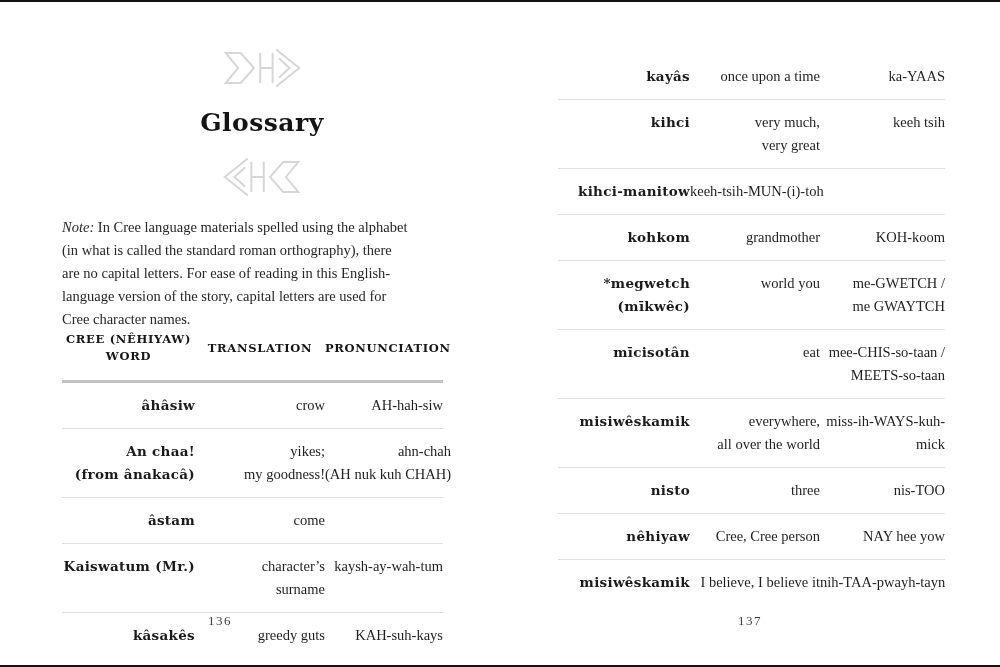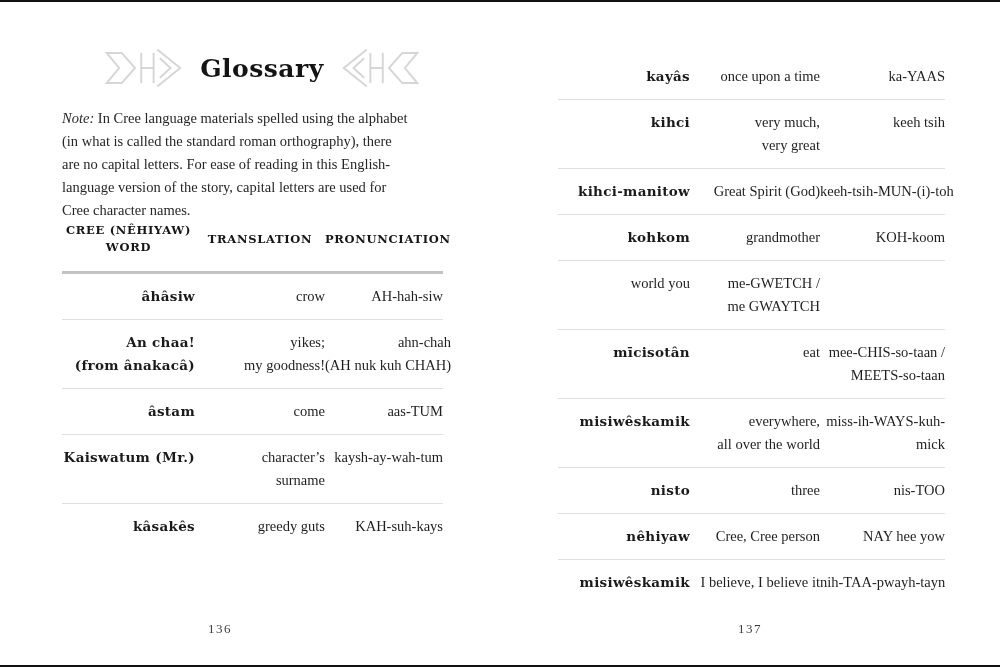--- a/index.html
+++ b/index.html
@@ -10,21 +10,21 @@
   body{font-family:"Liberation Serif", serif;color:var(--text);}
   .spread{
     width:1000px;height:667px;display:flex;position:relative;
     border-top:2px solid #111;border-bottom:2px solid #111;
   }
   .page{width:500px;height:663px;position:relative;}
   .page-left{padding-left:62px;}
   .page-right{padding-left:58px;}
 
   
-  .title-block{margin-top:44px;width:400px;display:flex;align-items:center;justify-content:center;gap:18px;}
+  .title-block{margin-top:44px;width:400px;display:flex;align-items:center;justify-content:center;gap:18px;flex-direction:column;}
   .book-title{
     font-family:"DejaVu Serif", serif;font-weight:bold;font-size:25px;letter-spacing:.5px;color:#141414;
   }
   .ornament{color:var(--ornament);display:block;}
   .ornament.flip{transform:scaleX(-1);}
 
   
   .note{margin-top:17px;width:404px;font-size:14.5px;line-height:23px;white-space:pre;color:#262626;}
   .note-label{font-style:italic;}
 
@@ -45,21 +45,21 @@
   }
   .page-right .t-row{grid-template-columns:132px 130px 1fr;}
   .t-row:last-child{border-bottom:none;}
   .cell{white-space:pre;font-size:14.5px;line-height:23px;text-align:right;}
   .cell.word{
     font-family:"DejaVu Serif", serif;font-weight:bold;font-size:13.5px;letter-spacing:.3px;color:#1a1a1a;
   }
 
   
   .folio{
-    position:absolute;bottom:28px;left:0;width:100%;text-align:center;
+    position:absolute;bottom:36px;left:0;width:100%;text-align:center;
     font-size:13px;letter-spacing:1.5px;color:var(--folio);
   }
   .page-left .folio{width:440px;}
   .page-right .folio{width:440px;left:30px;}
 </style>
 </head>
 <body>
 
 <div class="spread">
 
@@ -108,21 +108,20 @@
         <div class="cell word">An chaa!
 (from ânakacâ)</div>
         <div class="cell">yikes;
 my goodness!</div>
         <div class="cell">ahn-chah
 (AH nuk kuh CHAH)</div>
       </div>
       <div class="t-row">
         <div class="cell word">âstam</div>
         <div class="cell">come</div>
-        <div class="cell">aas-TUM</div>
       </div>
       <div class="t-row">
         <div class="cell word">Kaiswatum (Mr.)</div>
         <div class="cell">character’s
 surname</div>
         <div class="cell">kaysh-ay-wah-tum</div>
       </div>
       <div class="t-row">
         <div class="cell word">kâsakês</div>
         <div class="cell">greedy guts</div>
@@ -141,29 +140,30 @@
         <div class="cell">ka-YAAS</div>
       </div>
       <div class="t-row">
         <div class="cell word">kihci</div>
         <div class="cell">very much,
 very great</div>
         <div class="cell">keeh tsih</div>
       </div>
       <div class="t-row">
         <div class="cell word">kihci-manitow</div>
-        <div class="cell">Great Spirit (God)</div>
         <div class="cell">keeh-tsih-MUN-(i)-toh</div>
       </div>
       <div class="t-row">
         <div class="cell word">kohkom</div>
         <div class="cell">grandmother</div>
         <div class="cell">KOH-koom</div>
       </div>
       <div class="t-row">
+        <div class="cell word">*megwetch
+ (mīkwêc)</div>
         <div class="cell">world you</div>
         <div class="cell">me-GWETCH /
 me GWAYTCH</div>
       </div>
       <div class="t-row">
         <div class="cell word">mīcisotân</div>
         <div class="cell">eat</div>
         <div class="cell">mee-CHIS-so-taan /
 MEETS-so-taan</div>
       </div>

